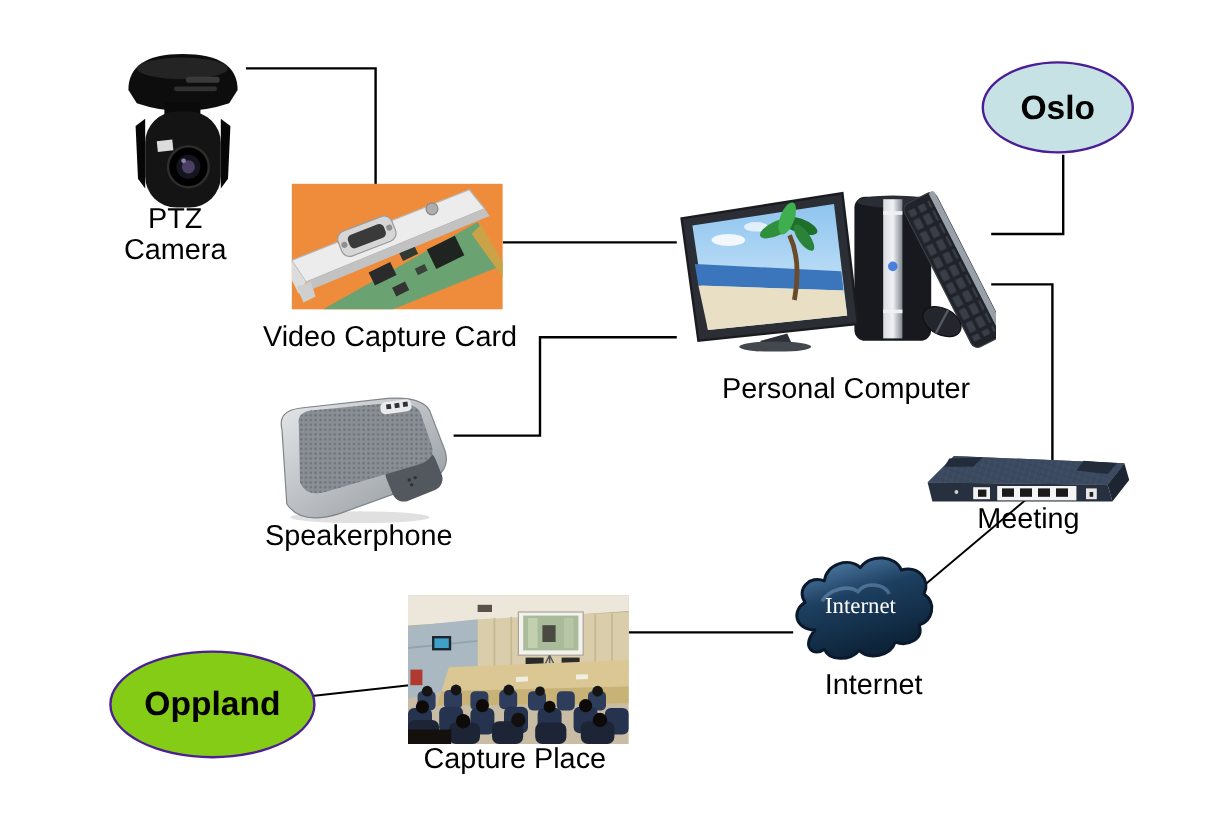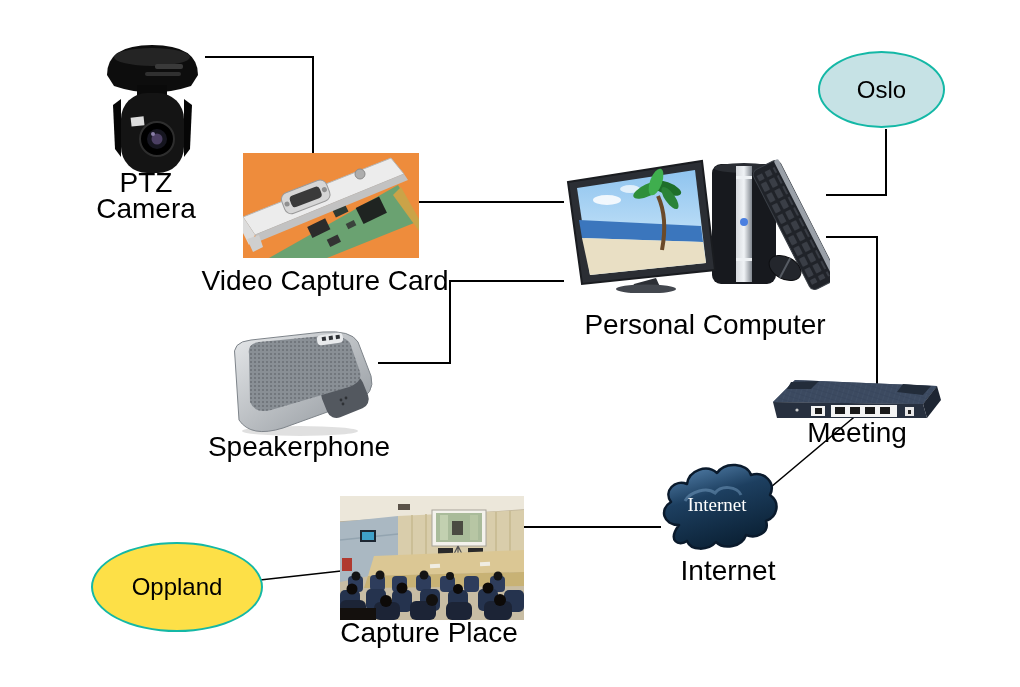--- a/index.html
+++ b/index.html
@@ -1,26 +1,26 @@
 <!DOCTYPE html>
 <html><head>
 <meta charset="utf-8">
 <style>
   html,body{margin:0;padding:0;background:#fff;}
   .canvas{position:relative;width:1020px;height:687px;background:#fff;overflow:hidden;
           font-family:"Liberation Sans",sans-serif;}
   .connectors{position:absolute;left:0;top:0;width:1020px;height:687px;}
   .node{position:absolute;}
   .node svg{display:block;width:100%;height:100%;}
-  .label{position:absolute;transform:translateX(-50%);font-size:28px;color:#000;
+  .label{position:absolute;transform:translateX(-50%);font-size:24px;color:#000;
          white-space:nowrap;text-align:center;line-height:26px;}
   .label.wrap{white-space:normal;}
-  .ellipse{position:absolute;border:2px solid #14b8a6;border-radius:50%;
+  .ellipse{position:absolute;border:2px solid #4c1d95;border-radius:50%;
            display:flex;align-items:center;justify-content:center;
-           font-size:24px;color:#000;box-sizing:border-box;}
+           font-size:28px;color:#000;box-sizing:border-box;font-weight:bold;}
 </style>
 </head>
 <body>
 
 <div class="canvas">
 
   <svg class="connectors">
     <polyline points="205,57 313,57 313,154" fill="none" stroke="#000" stroke-width="2"></polyline>
     <polyline points="419,202 564,202" fill="none" stroke="#000" stroke-width="2"></polyline>
     <polyline points="378,363 450,363 450,281 564,281" fill="none" stroke="#000" stroke-width="2"></polyline>
@@ -273,17 +273,17 @@
       <circle cx="160" cy="104" r="6" fill="#0d0a08"></circle>
       <rect x="0" y="112" width="36" height="12" fill="#14100d"></rect>
     </svg>
   </div>
   <div class="label" style="left:429px;top:620px">Capture Place</div>
 
   <div class="ellipse" style="left: 818px; top: 51px; width: 127px; height: 77px; background-color: rgb(198, 226, 229);">
     <span>Oslo</span>
   </div>
 
-  <div class="ellipse" style="left: 91px; top: 542px; width: 172px; height: 90px; background-color: #fde047;">
+  <div class="ellipse" style="left: 91px; top: 542px; width: 172px; height: 90px; background-color: #84cc16;">
     <span>Oppland</span>
   </div>
 
 </div>
 
 </body></html>

